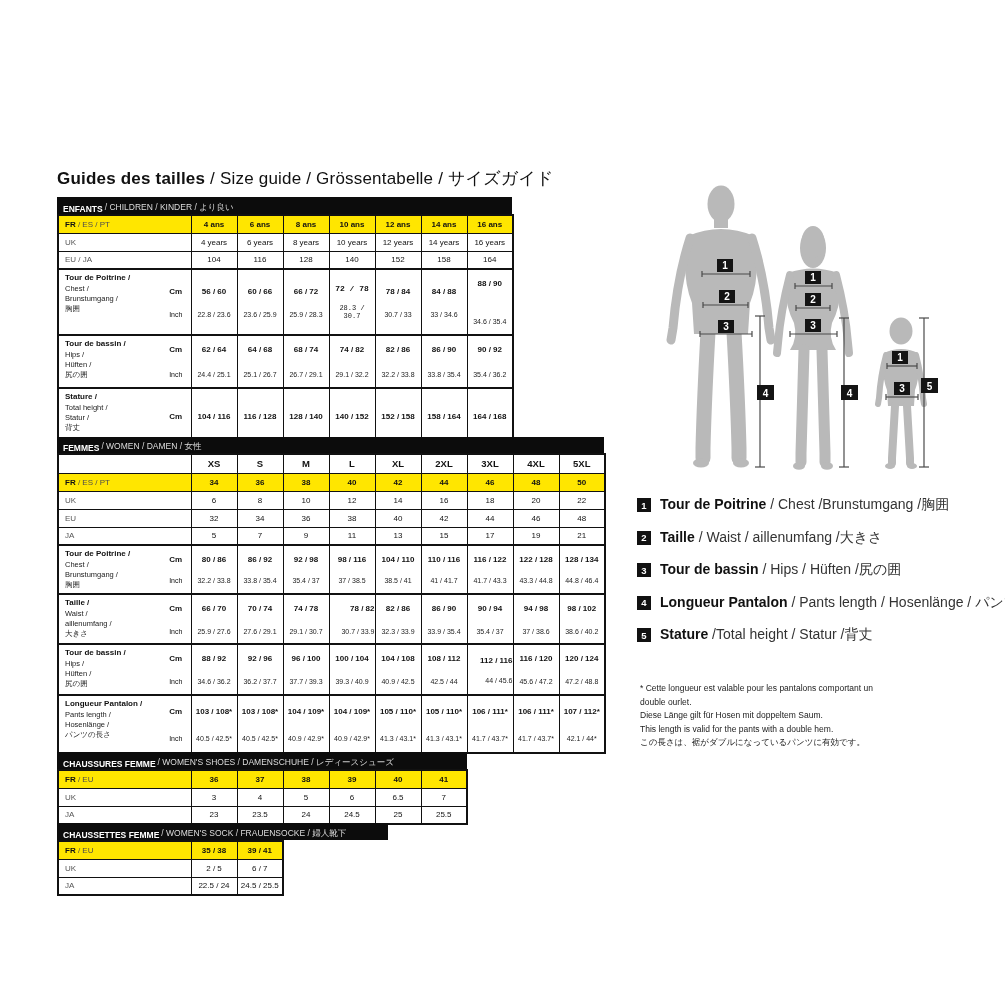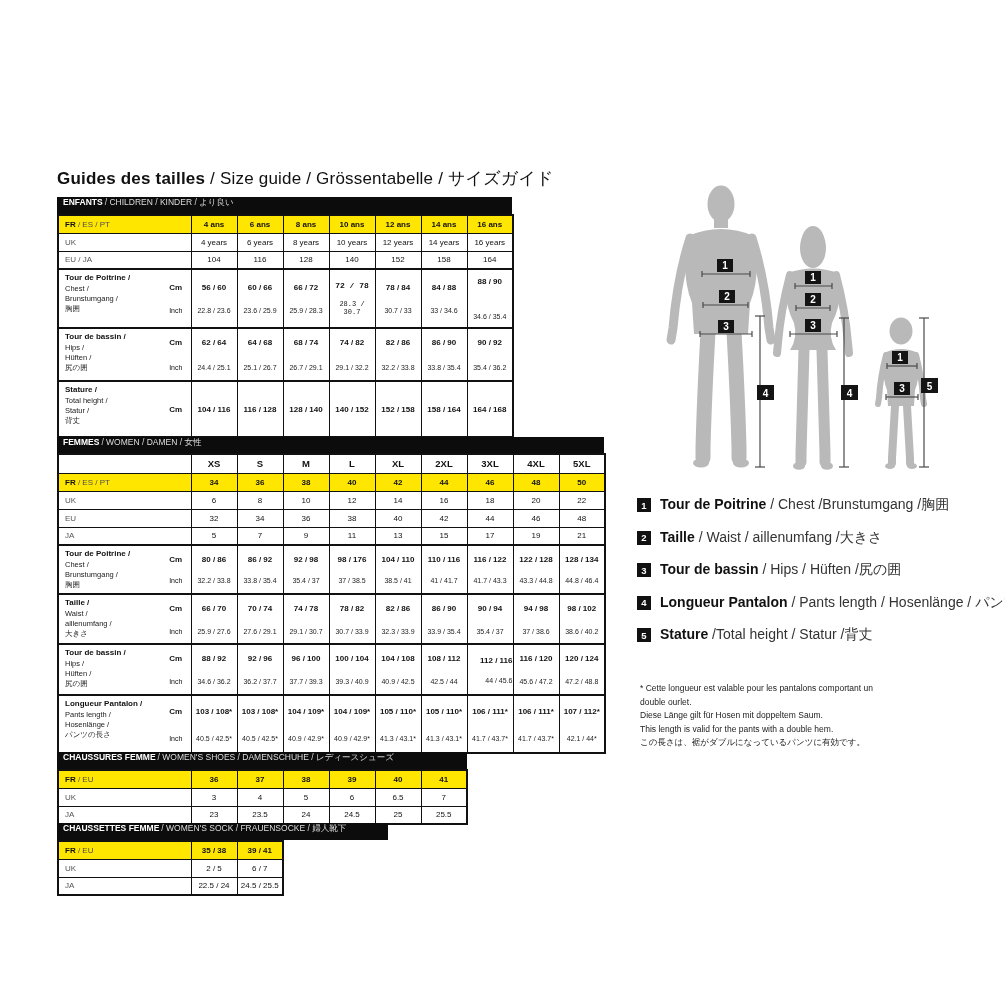--- a/index.html
+++ b/index.html
@@ -5,21 +5,21 @@
   html,body{margin:0;padding:0;}
   body{width:1005px;height:1005px;background:#ffffff;position:relative;
        font-family:"Liberation Sans","DejaVu Sans",sans-serif;color:#111;}
   .abs{position:absolute;}
 
   
   .title{font-size:17px;letter-spacing:.2px;white-space:nowrap;}
   .title .b{font-weight:bold;}
 
   
-  .tbar{background:#0c0c0c;color:#fff;font-size:8.5px;display:flex;align-items:flex-start;
+  .tbar{background:#0c0c0c;color:#fff;font-size:8.5px;display:flex;align-items:flex-end;
         padding-left:6px;box-sizing:border-box;white-space:nowrap;overflow:hidden;}
   .tbar .b{font-weight:bold;margin-right:2px;}
   .tbar .r{color:#dedede;}
 
   
   table{border-collapse:collapse;table-layout:fixed;background:#fff;border:2px solid #111;}
   td{border:1px solid #111;font-size:8px;color:#111;text-align:center;vertical-align:middle;
      padding:0;overflow:hidden;}
   td.lbl{text-align:left;padding:2px 6px;}
   td.lbl .lb{font-weight:bold;}
@@ -147,21 +147,21 @@
             <div class="inv">30.7 / 33</div>
           </div>
         </td>
         <td class="val">
           <div class="stack" style="height: 46px;">
             <div class="cmv">84 / 88</div>
             <div class="inv">33 / 34.6</div>
           </div>
         </td>
         <td class="val">
-          <div class="stack" style="height: 57px; gap: 12px;">
+          <div class="stack" style="height: 64px; gap: 12px;">
             <div class="cmv">88 / 90</div>
             <div class="inv">34.6 / 35.4</div>
           </div>
         </td>
       </tr>
       <tr class="measure" style="height: 53px;">
         <td class="name">
           <div class="n1">Tour de bassin /</div>
           <div class="nx">Hips /</div>
           <div class="nx">Hüften /</div>
@@ -356,21 +356,21 @@
           </div>
         </td>
         <td class="val">
           <div class="stack" style="height: 42px;">
             <div class="cmv">92 / 98</div>
             <div class="inv">35.4 / 37</div>
           </div>
         </td>
         <td class="val">
           <div class="stack" style="height: 42px;">
-            <div class="cmv">98 / 176</div>
+            <div class="cmv">98 / 116</div>
             <div class="inv">37 / 38.5</div>
           </div>
         </td>
         <td class="val">
           <div class="stack" style="height: 42px;">
             <div class="cmv">104 / 110</div>
             <div class="inv">38.5 / 41</div>
           </div>
         </td>
         <td class="val">
@@ -423,21 +423,21 @@
             <div class="inv">27.6 / 29.1</div>
           </div>
         </td>
         <td class="val">
           <div class="stack" style="height: 46px;">
             <div class="cmv">74 / 78</div>
             <div class="inv">29.1 / 30.7</div>
           </div>
         </td>
         <td class="val">
-          <div class="stack" style="height: 46px;">
+          <div class="stack" style="height: 46px; align-items: flex-end;">
             <div class="cmv">78 / 82</div>
             <div class="inv">30.7 / 33.9</div>
           </div>
         </td>
         <td class="val">
           <div class="stack" style="height: 46px;">
             <div class="cmv">82 / 86</div>
             <div class="inv">32.3 / 33.9</div>
           </div>
         </td>

